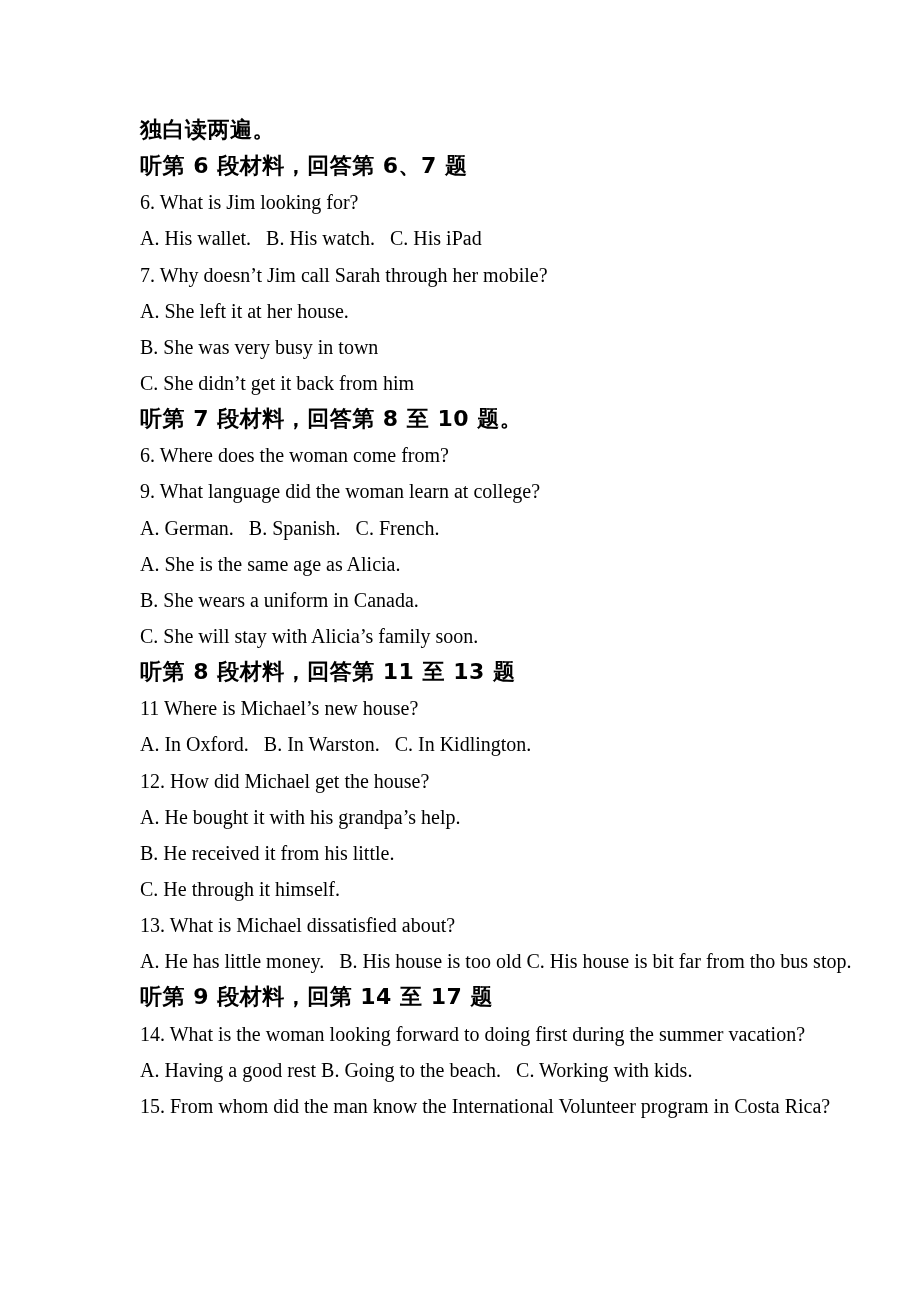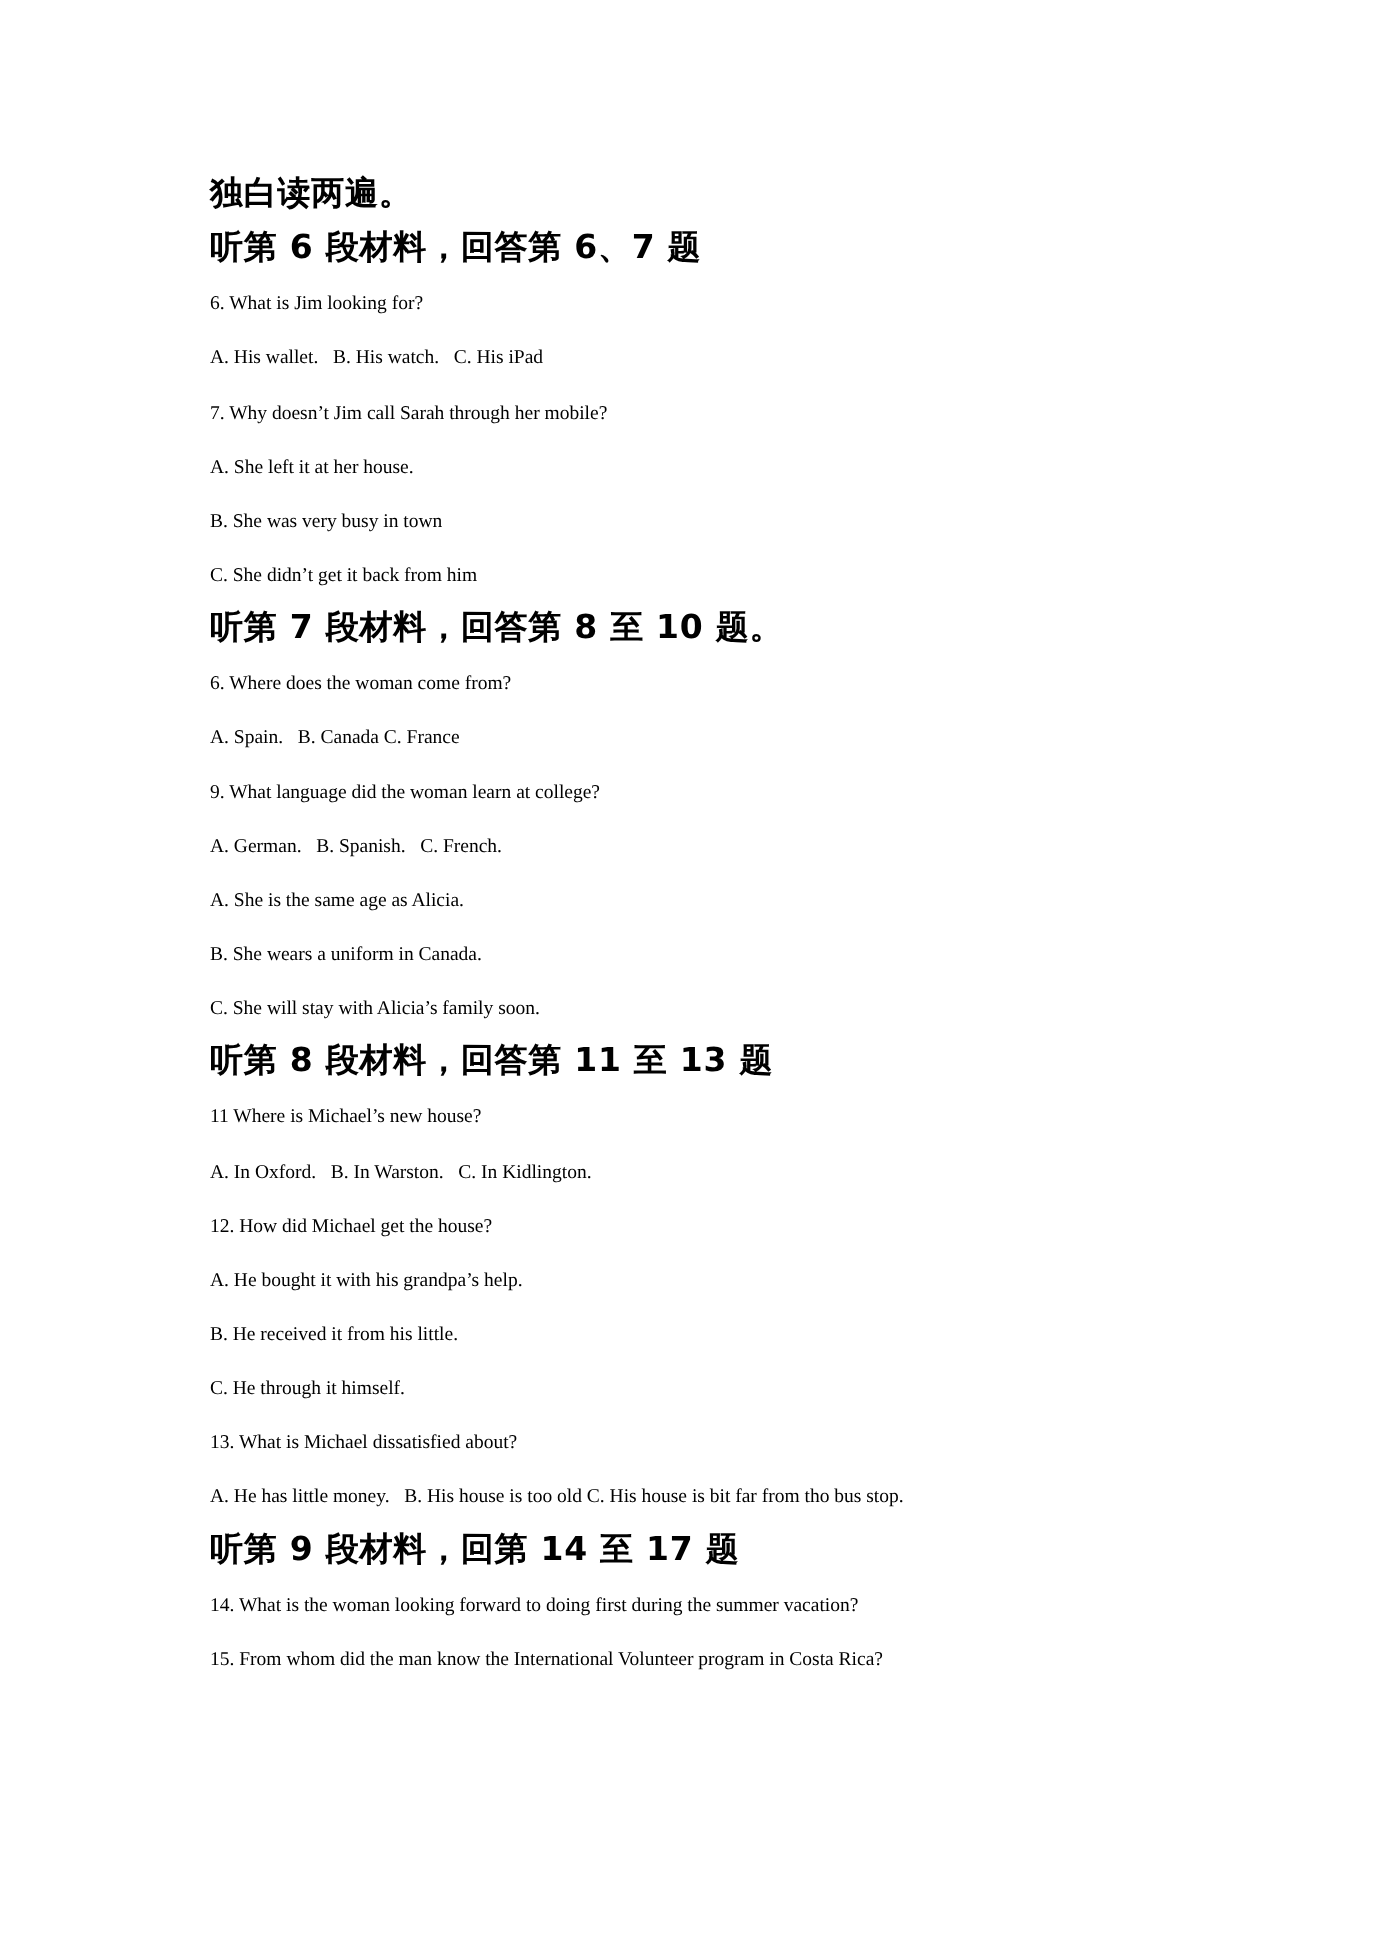--- a/index.html
+++ b/index.html
@@ -1,46 +1,46 @@
 <!DOCTYPE html>
 <html><head>
 <meta charset="utf-8">
 <style>
   html, body { margin: 0; padding: 0; background: #ffffff; }
   body { width: 920px; height: 1302px; position: relative; overflow: hidden;
          font-family: "Liberation Serif", "DejaVu Serif", serif; color: #000; }
   .page { position: absolute; left: 140px; top: 117px; width: 720px; }
-  .line { height: 36.15px; line-height: 26px; font-size: 13px; white-space: pre; }
+  .line { height: 36.15px; line-height: 26px; font-size: 20px; white-space: pre; }
   .line.h { font-weight: bold; font-size: 22px; font-family: "DejaVu Sans", "Liberation Sans", sans-serif; letter-spacing: 0.5px; }
 </style>
 </head>
 <body>
 
 <div class="page">
   <div class="line h">独白读两遍。</div>
   <div class="line h">听第 6 段材料，回答第 6、7 题</div>
   <div class="line">6. What is Jim looking for?</div>
   <div class="line">A. His wallet.   B. His watch.   C. His iPad</div>
   <div class="line">7. Why doesn’t Jim call Sarah through her mobile?</div>
   <div class="line">A. She left it at her house.</div>
   <div class="line">B. She was very busy in town</div>
   <div class="line">C. She didn’t get it back from him</div>
   <div class="line h">听第 7 段材料，回答第 8 至 10 题。</div>
   <div class="line">6. Where does the woman come from?</div>
-  <div class="line">A. Spain.   B. Canada C. France</div>
   <div class="line">9. What language did the woman learn at college?</div>
   <div class="line">A. German.   B. Spanish.   C. French.</div>
   <div class="line">A. She is the same age as Alicia.</div>
   <div class="line">B. She wears a uniform in Canada.</div>
   <div class="line">C. She will stay with Alicia’s family soon.</div>
   <div class="line h">听第 8 段材料，回答第 11 至 13 题</div>
   <div class="line">11 Where is Michael’s new house?</div>
   <div class="line">A. In Oxford.   B. In Warston.   C. In Kidlington.</div>
   <div class="line">12. How did Michael get the house?</div>
   <div class="line">A. He bought it with his grandpa’s help.</div>
   <div class="line">B. He received it from his little.</div>
   <div class="line">C. He through it himself.</div>
   <div class="line">13. What is Michael dissatisfied about?</div>
   <div class="line">A. He has little money.   B. His house is too old C. His house is bit far from tho bus stop.</div>
   <div class="line h">听第 9 段材料，回第 14 至 17 题</div>
   <div class="line">14. What is the woman looking forward to doing first during the summer vacation?</div>
+  <div class="line">A. Having a good rest B. Going to the beach.   C. Working with kids.</div>
   <div class="line">15. From whom did the man know the International Volunteer program in Costa Rica?</div>
 </div>
 
 </body></html>

